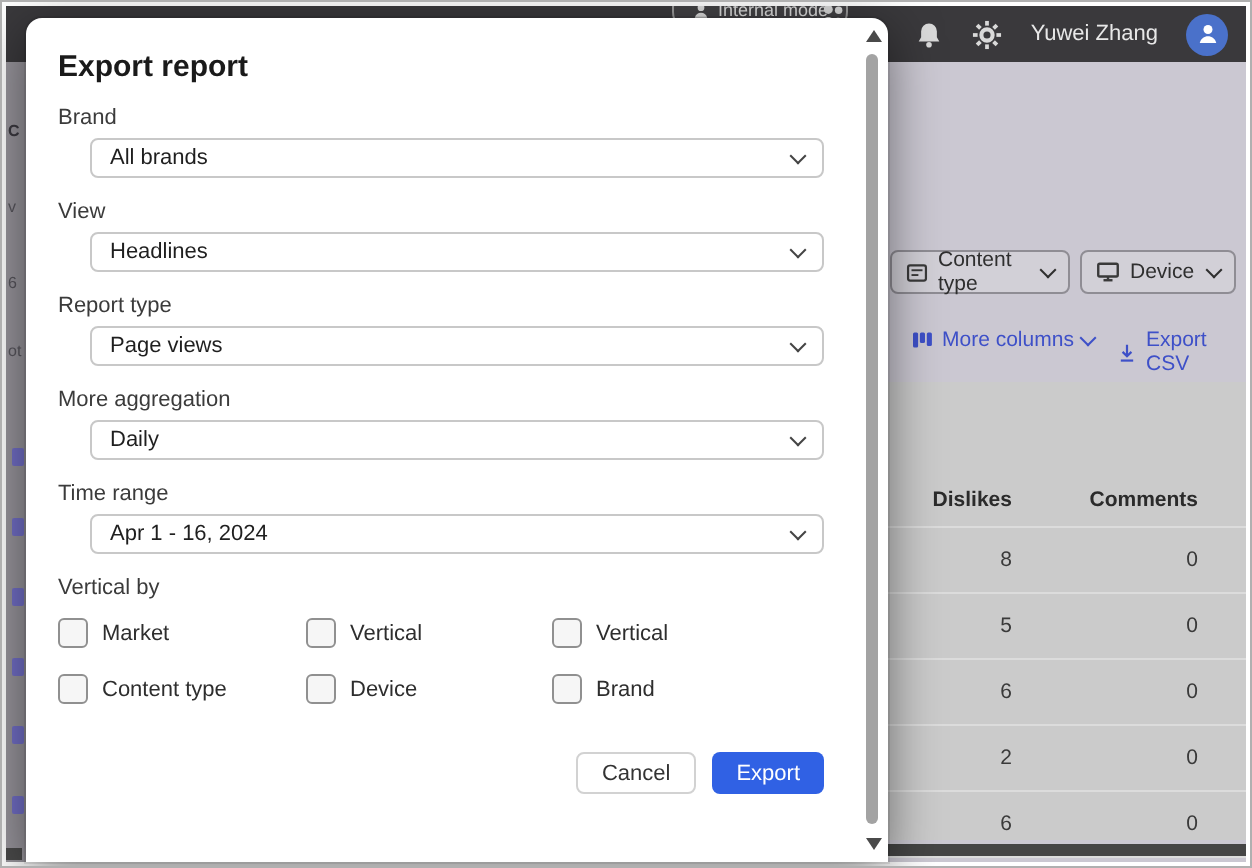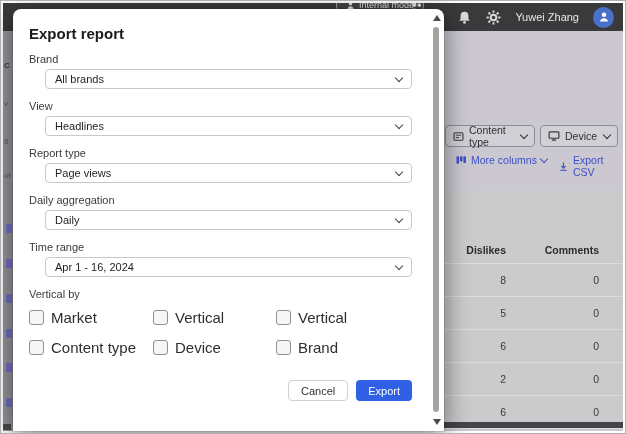--- a/index.html
+++ b/index.html
@@ -23,40 +23,40 @@
   .frag.dark{color:#3b3940;font-weight:bold;}
   .bluemark{position:absolute;left:3px;width:6px;height:9px;background:#6b68cf;border-radius:1px;opacity:.85;}
   .corner{position:absolute;left:0;bottom:1px;width:8px;height:6px;background:#4a4a4a;}
 
   
   .bg-right{position:absolute;left:441px;top:28px;right:0;bottom:0;background:#cbc8d2;overflow:hidden;}
   .btn-ghost{position:absolute;top:94px;height:22px;border:1px solid #8f8d94;border-radius:4px;background:#d2d0d7;
     color:#2f2f2f;font-size:10.5px;display:flex;align-items:center;gap:5px;padding:0 7px;box-sizing:border-box;}
   .chev{width:5px;height:5px;border-right:1.4px solid currentColor;border-bottom:1.4px solid currentColor;
     transform:rotate(45deg);margin-top:-3px;flex:none;}
-  .link{position:absolute;top:123px;color:#3e50c8;font-size:10.5px;display:flex;align-items:center;gap:4px;}
+  .link{position:absolute;top:133px;color:#3e50c8;font-size:10.5px;display:flex;align-items:center;gap:4px;}
   .bg-table{position:absolute;left:0;top:160px;right:0;bottom:11px;background:#cbcbcb;}
   .thead{height:27px;display:flex;align-items:center;font-weight:bold;font-size:10.5px;color:#2b2b2b;margin-top:45px;}
   .trow{height:32px;border-top:1px solid #dcdcdc;display:flex;align-items:center;font-size:10.5px;color:#3a3a3a;}
   .c1{flex:0 0 62px;text-align:right;}
   .c2{flex:1;text-align:right;padding-right:24px;}
   .hscroll{position:absolute;left:0;right:0;bottom:3px;height:6px;background:#454545;}
 
   
   .modal{position:absolute;left:10px;top:6px;width:431px;bottom:0;background:#fff;border-radius:8px 8px 0 0;
     box-shadow:0 6px 26px rgba(0,0,0,.5),0 0 0 1px rgba(0,0,0,.08);}
   .modal-inner{position:absolute;left:0;top:0;right:14px;bottom:0;padding:16px 18px 0 16px;box-sizing:border-box;}
   .mtitle{font-size:15px;font-weight:bold;color:#1a1a1a;margin-bottom:9px;}
   .field{margin-top:11px;}
   .flabel{font-size:11px;color:#3b3b3b;margin-bottom:4px;display:flex;align-items:center;gap:4px;}
   .select{height:18px;border:1px solid #c8c8c8;border-radius:4px;display:flex;align-items:center;
     justify-content:space-between;padding:0 9px;font-size:11px;color:#1f1f1f;cursor:default;margin-left:16px;}
   .select .chev{color:#444;}
   .chkgrid{margin-top:9px;display:grid;grid-template-columns:124px 123px 1fr;row-gap:13px;}
-  .chk{display:flex;align-items:center;gap:7px;font-size:15px;color:#2e2e2e;}
+  .chk{display:flex;align-items:center;gap:7px;font-size:11px;color:#2e2e2e;}
   .box{width:13px;height:13px;border:1px solid #909090;border-radius:3px;background:#f6f6f6;flex:none;}
   .info{width:11px;height:11px;border:1px solid #8a8a8a;border-radius:50%;font-size:7.5px;color:#6a6a6a;
     display:inline-flex;align-items:center;justify-content:center;line-height:1;}
   .footer{margin-top:24px;display:flex;justify-content:flex-end;gap:8px;}
   .btn{height:21px;padding:0 12px;border-radius:4px;font-size:11px;display:flex;align-items:center;
     font-family:"Liberation Sans",sans-serif;}
   .btn.cancel{background:#fff;border:1px solid #d2d2d2;color:#333;}
   .btn.primary{background:#3061e4;border:none;color:#fff;}
 
   
@@ -223,21 +223,21 @@
 
         <div class="field">
           <div class="flabel">Report type</div>
           <div class="select">
             <span>Page views</span>
             <span class="chev"></span>
           </div>
         </div>
 
         <div class="field">
-          <div class="flabel">Daily aggregation</div>
+          <div class="flabel">More aggregation</div>
           <div class="select">
             <span>Daily</span>
             <span class="chev"></span>
           </div>
         </div>
 
         <div class="field">
           <div class="flabel">Time range</div>
           <div class="select">
             <span>Apr 1 - 16, 2024</span>

